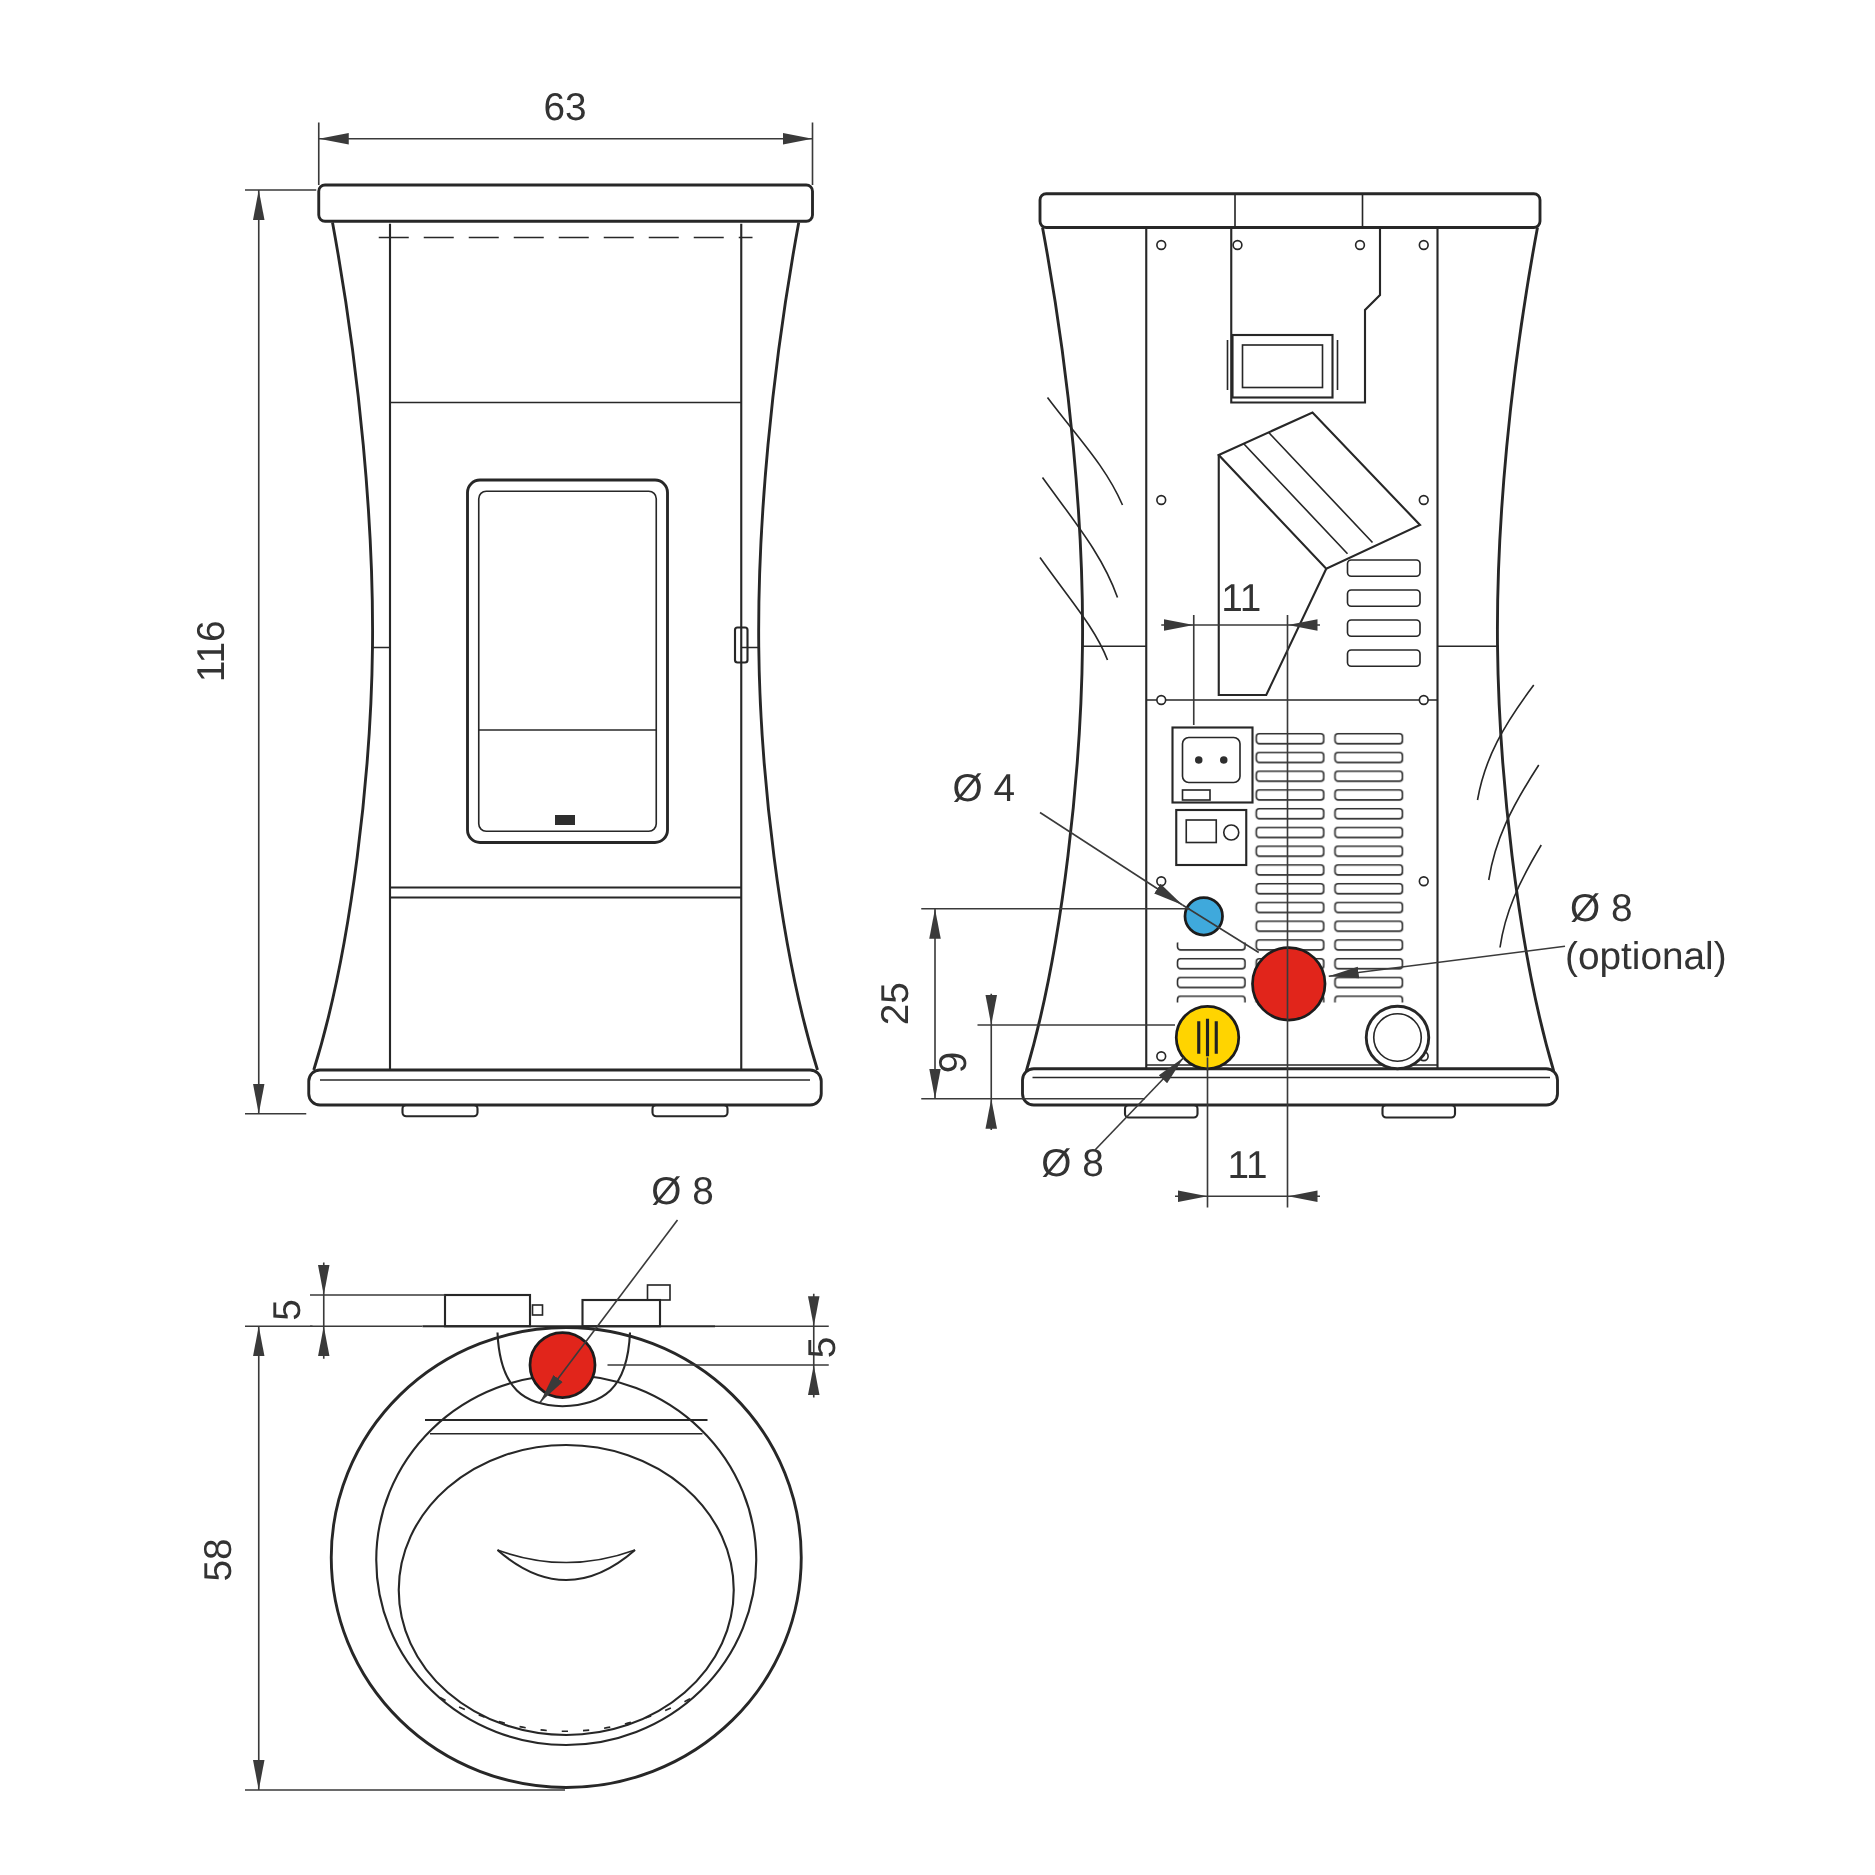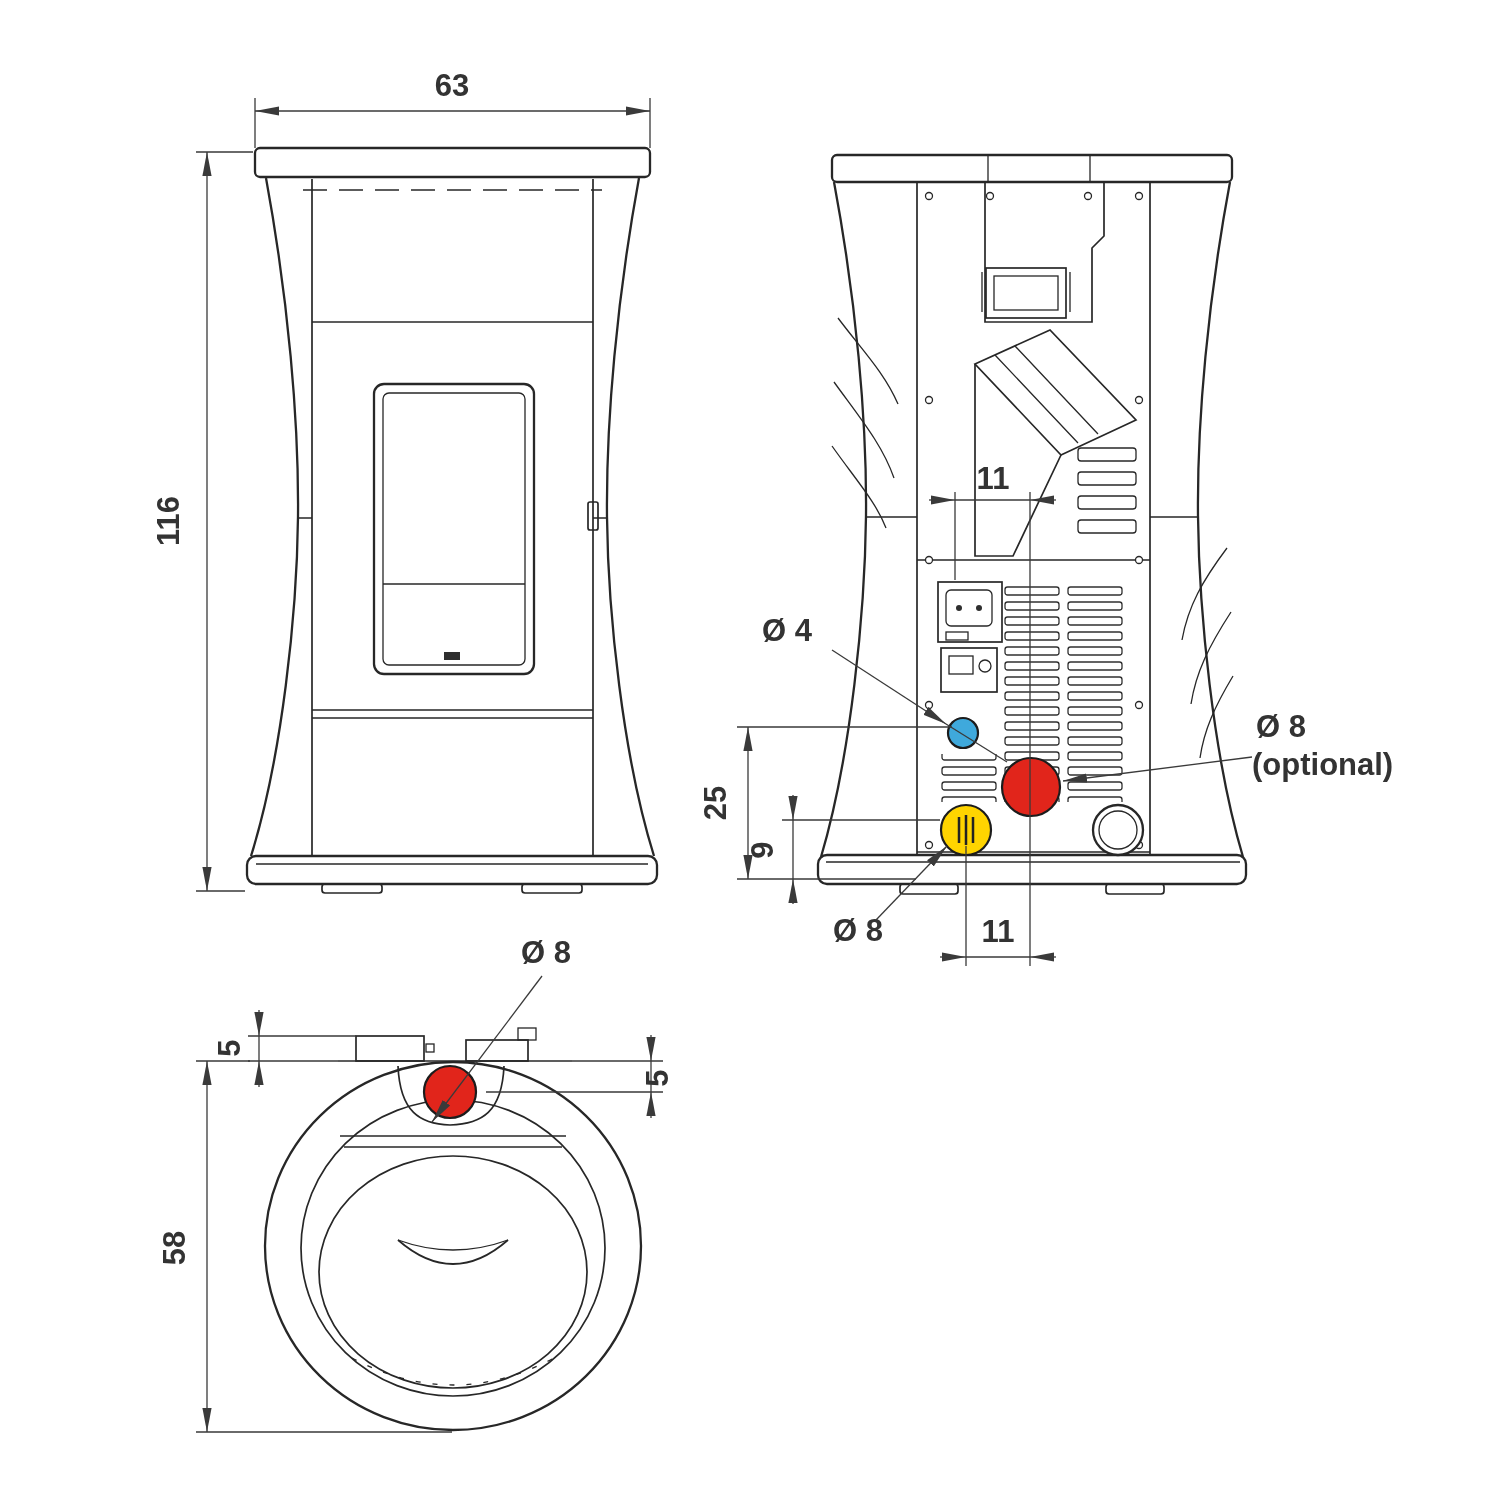--- a/index.html
+++ b/index.html
@@ -1,16 +1,16 @@
 <!DOCTYPE html>
 <html><head>
 <meta charset="utf-8">
 <style>
   html,body{margin:0;padding:0;background:#ffffff;}
-  .page{width:1500px;height:1500px;position:relative;background:#ffffff;font-weight:bold;}
+  .page{width:1500px;height:1500px;position:relative;background:#ffffff;}
   svg{display:block;}
   .o1{fill:none;stroke:#272727;stroke-width:1.3;}
   .o2{fill:none;stroke:#272727;stroke-width:1.7;}
   .o3{fill:none;stroke:#272727;stroke-width:2.3;}
   .dim{fill:none;stroke:#3a3a3a;stroke-width:1.3;}
   .t{font-family:"Liberation Sans",sans-serif;font-size:31px;fill:#333333;}
   .dark{fill:#2e2e2e;stroke:none;}
   .dot{fill:#ffffff;stroke:#272727;stroke-width:1.3;}
   .cc{stroke:#1c1c1c;stroke-width:2.2;}
   .ow{fill:#ffffff;stroke:#272727;stroke-width:2.3;}

